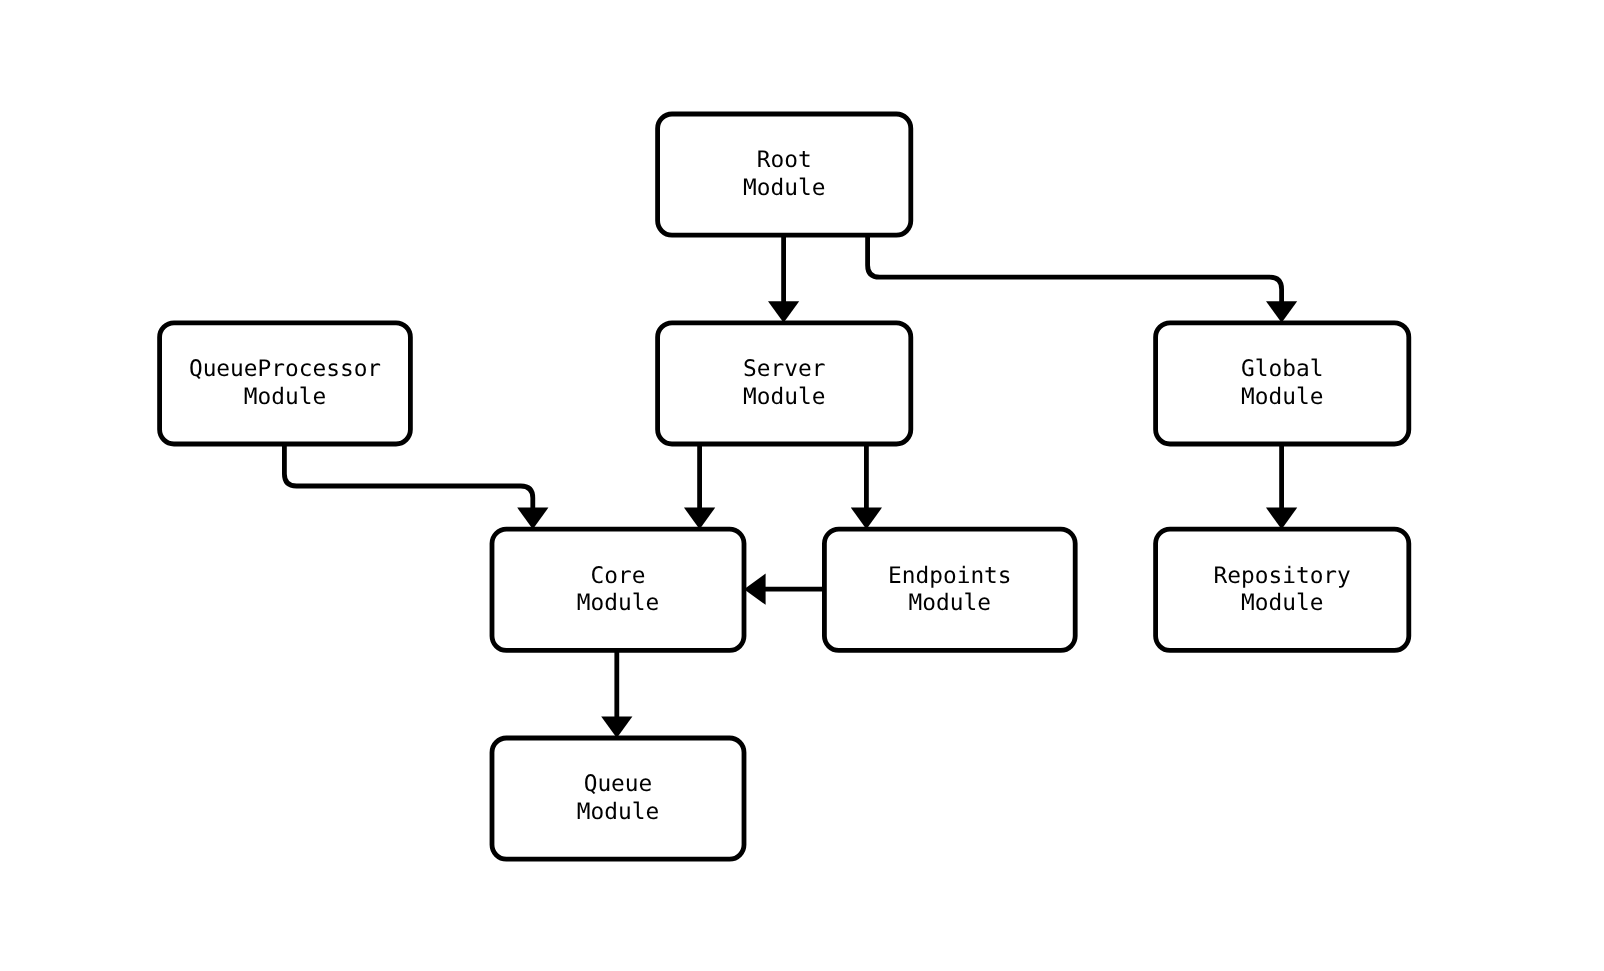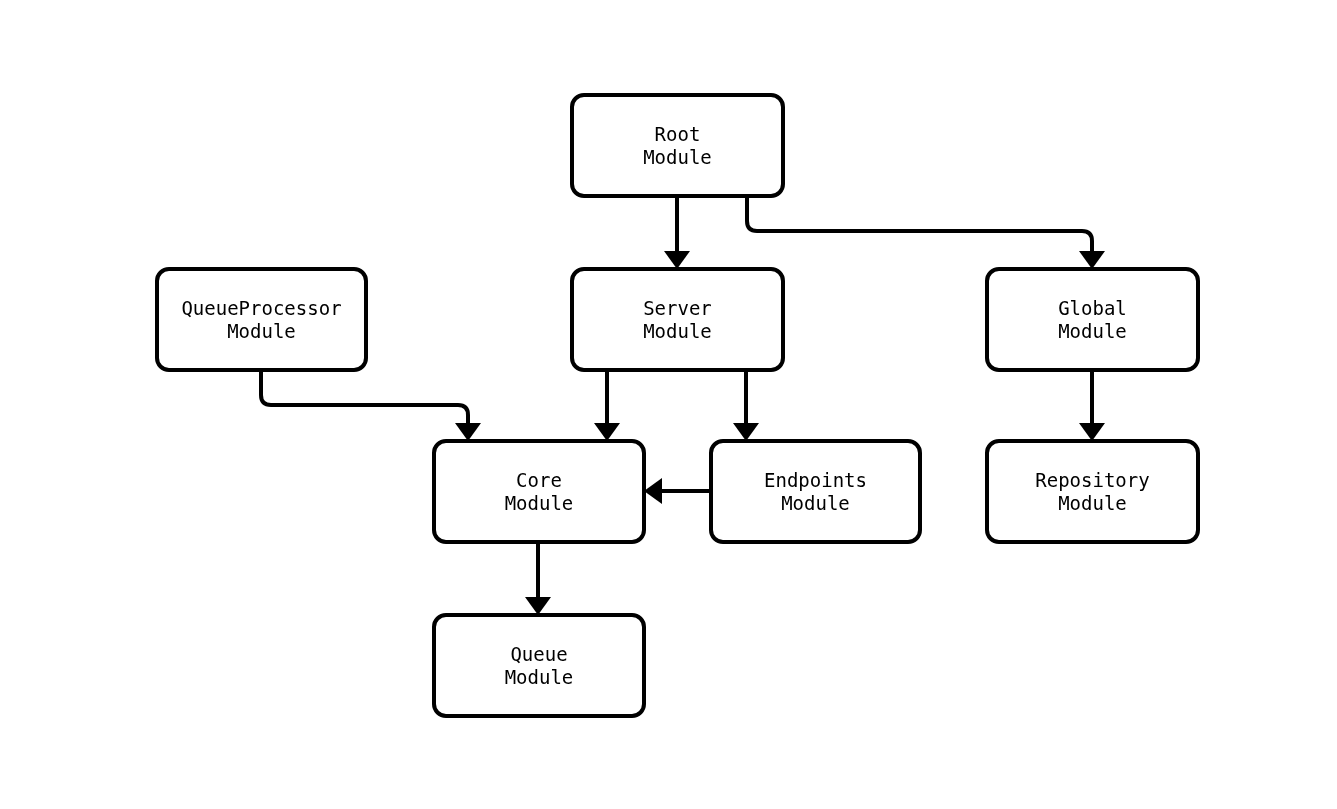--- a/index.html
+++ b/index.html
@@ -12,21 +12,20 @@
     width: 1337px;
     height: 809px;
     font-family: "DejaVu Sans Mono", "Liberation Mono", monospace;
     overflow: hidden;
   }
   #diagram-root {
     position: relative;
     width: 1199px;
     height: 809px;
     background: #ffffff;
-    margin-left: 24px;
   }
   svg#graph {
     display: block;
     width: 1337px;
     height: 809px;
   }
   .node-box {
     fill: #ffffff;
     stroke: #000000;
     stroke-width: 4;

